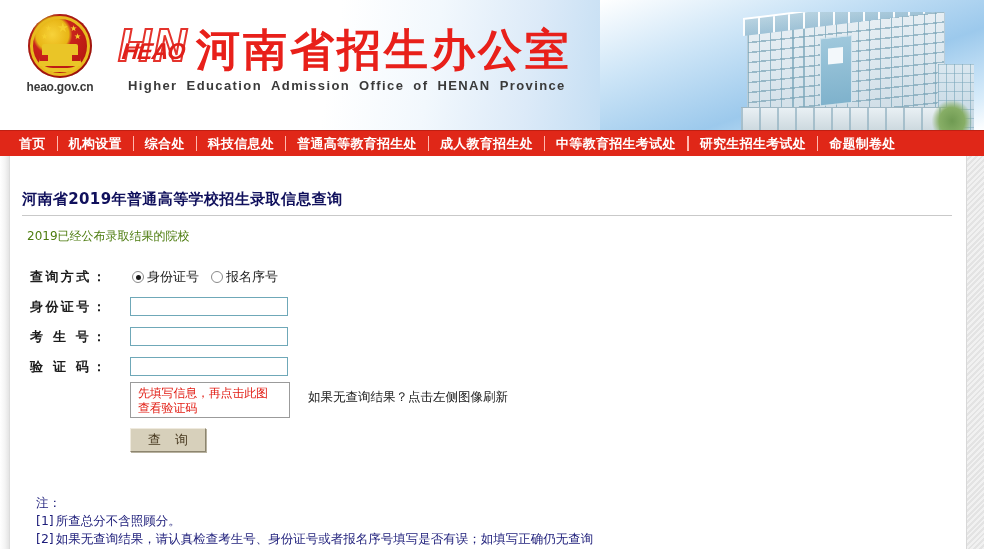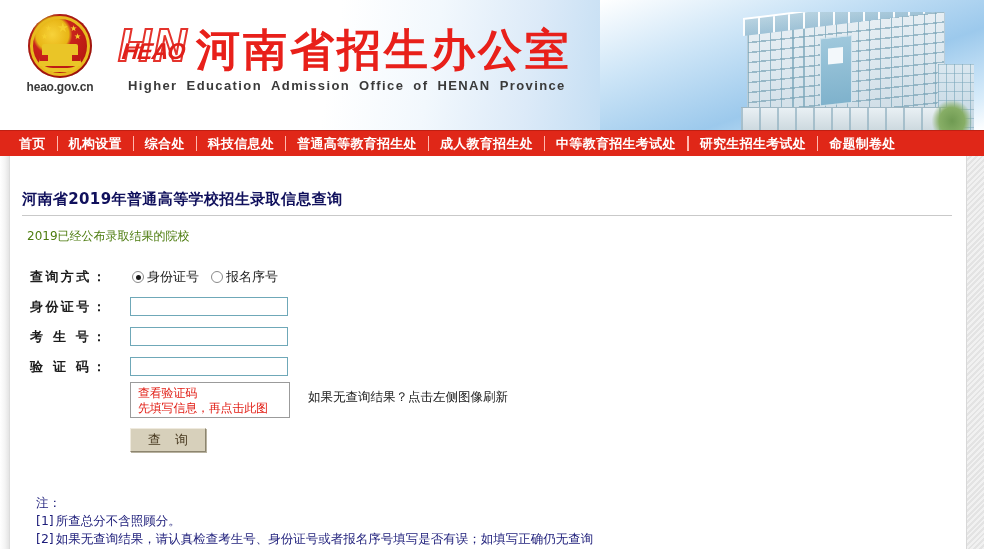--- a/index.html
+++ b/index.html
@@ -532,22 +532,22 @@
 
       <div class="form-row">
         <div class="form-label">
           <span>验 证 码</span><span class="label-colon">：</span>
         </div>
         <input class="text-input" type="text" value="" style="">
       </div>
 
       <div class="captcha-row">
         <div class="captcha-box">
+          <div class="captcha-text">先填写信息，再点击此图</div>
           <div class="captcha-text">查看验证码</div>
-          <div class="captcha-text">先填写信息，再点击此图</div>
         </div>
         <div class="captcha-hint">如果无查询结果？点击左侧图像刷新</div>
       </div>
 
       <div class="submit-wrap">
         <button class="submit-btn">查 询</button>
       </div>
     </div>
 
     <div class="notes">

